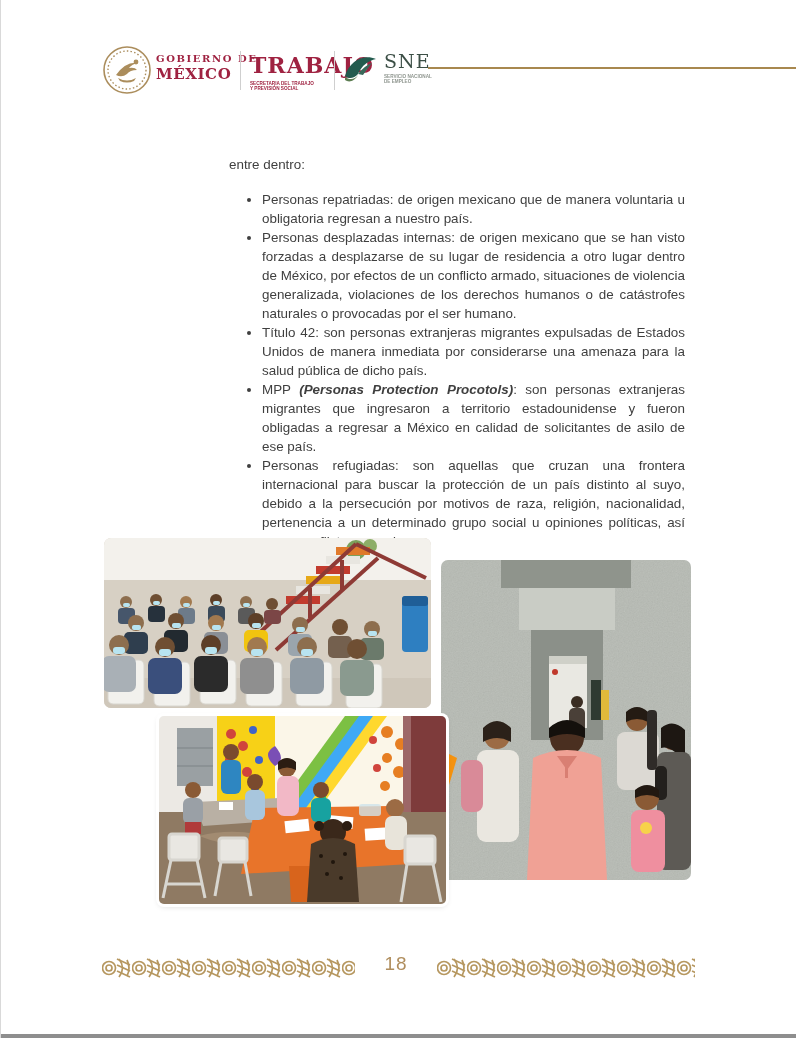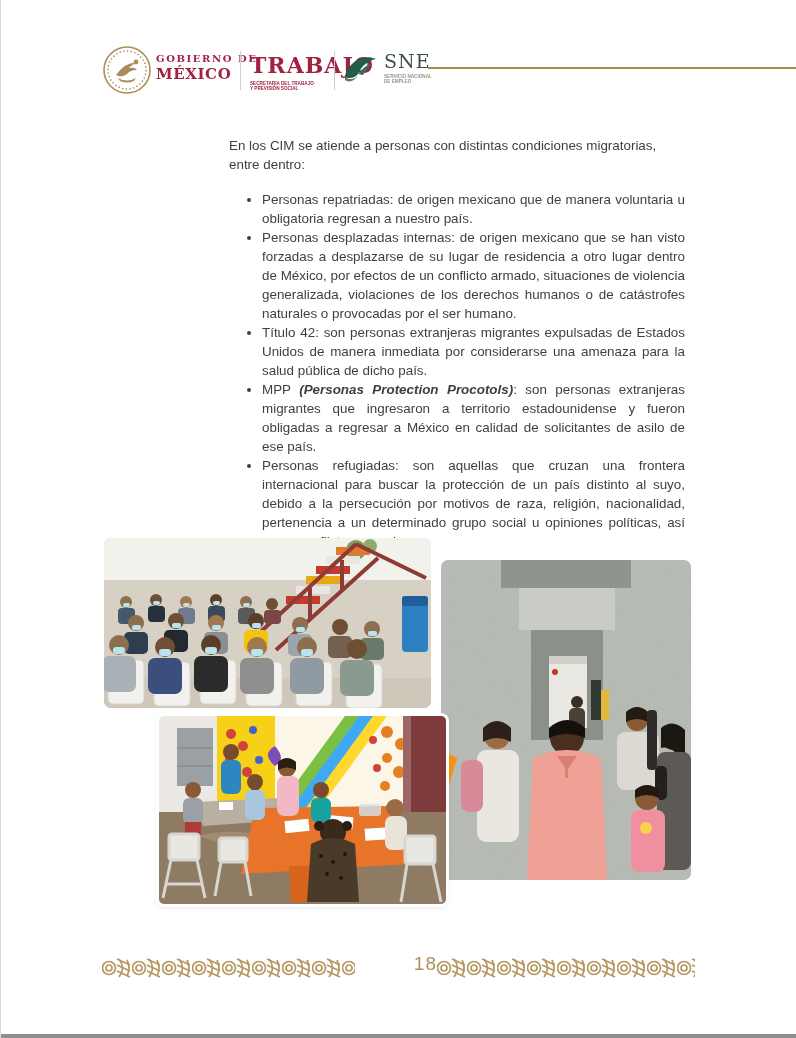--- a/index.html
+++ b/index.html
@@ -39,21 +39,21 @@
   .photo{position:absolute;overflow:hidden;border-radius:7px;}
   .photo svg{display:block;}
   #ph1{left:103px;top:538px;width:327px;height:170px;}
   #ph2{left:440px;top:560px;width:250px;height:320px;}
   #ph3{left:158px;top:716px;width:287px;height:188px;border-radius:5px;
        box-shadow:0 0 0 3px #ffffff,0 2px 6px rgba(0,0,0,.18);z-index:2;}
   
   .greca{position:absolute;top:958px;height:20px;}
   #greca-left{left:101px;width:253px;}
   #greca-right{left:436px;width:258px;}
-  .pagenum{position:absolute;left:354px;top:953px;width:82px;text-align:right;
+  .pagenum{position:absolute;left:354px;top:953px;width:82px;text-align:center;
     color:#b08e5e;font-size:19px;letter-spacing:1px;font-weight:400;}
   .bottombar{position:absolute;left:0;bottom:0;width:796px;height:4px;background:#8e8e8e;}
   .hidden-defs{position:absolute;width:0;height:0;}
 </style>
 </head>
 <body>
 
 <div class="page">
 
   <svg class="hidden-defs" aria-hidden="true">
@@ -118,21 +118,21 @@
           <div>SERVICIO NACIONAL</div>
           <div>DE EMPLEO</div>
         </div>
       </div>
     </div>
 
     <div class="goldline"></div>
   </div>
 
   <div class="bodytext">
-    <p><span>En los CIM se atiende a personas con distintas condiciones migratorias,</span><br><span>entre  dentro:</span></p>
+    <p><br><span>entre  dentro:</span></p>
     <ul>
       <li><span>Personas repatriadas: de origen mexicano que de manera voluntaria u obligatoria regresan a nuestro país.</span><span class="emph"></span><span></span></li>
       <li><span>Personas desplazadas internas: de origen mexicano que se han visto forzadas a desplazarse de su lugar de residencia a otro lugar dentro de México, por efectos de un conflicto armado, situaciones de violencia generalizada, violaciones de los derechos humanos o de catástrofes naturales o provocadas por el ser humano.</span><span class="emph"></span><span></span></li>
       <li><span>Título 42: son personas extranjeras migrantes expulsadas de Estados Unidos de manera inmediata por considerarse una amenaza para la salud pública de dicho país.</span><span class="emph"></span><span></span></li>
       <li><span>MPP </span><span class="emph">(Personas Protection Procotols)</span><span>: son personas extranjeras migrantes que ingresaron a territorio estadounidense y fueron obligadas a regresar a México en calidad de solicitantes de asilo de ese país.</span></li>
       <li><span>Personas refugiadas: son aquellas que cruzan una frontera internacional para buscar la protección de un país distinto al suyo, debido a la persecución por motivos de raza, religión, nacionalidad, pertenencia a un determinado grupo social u opiniones políticas, así como conflictos  armados.</span><span class="emph"></span><span></span></li>
     </ul>
   </div>
 
   <figure class="photo" id="ph1" style="margin:0">

